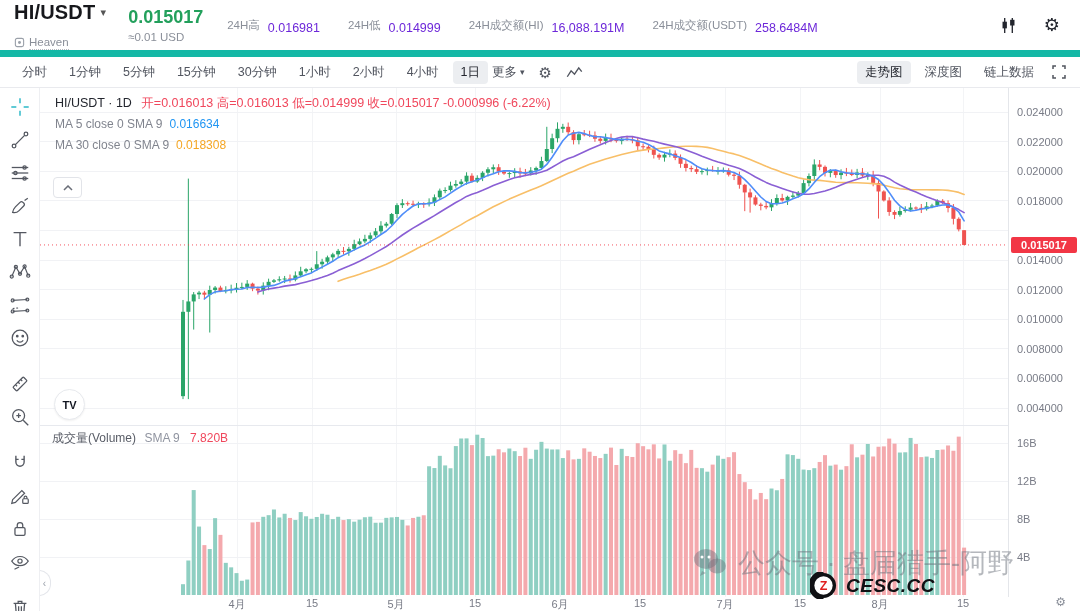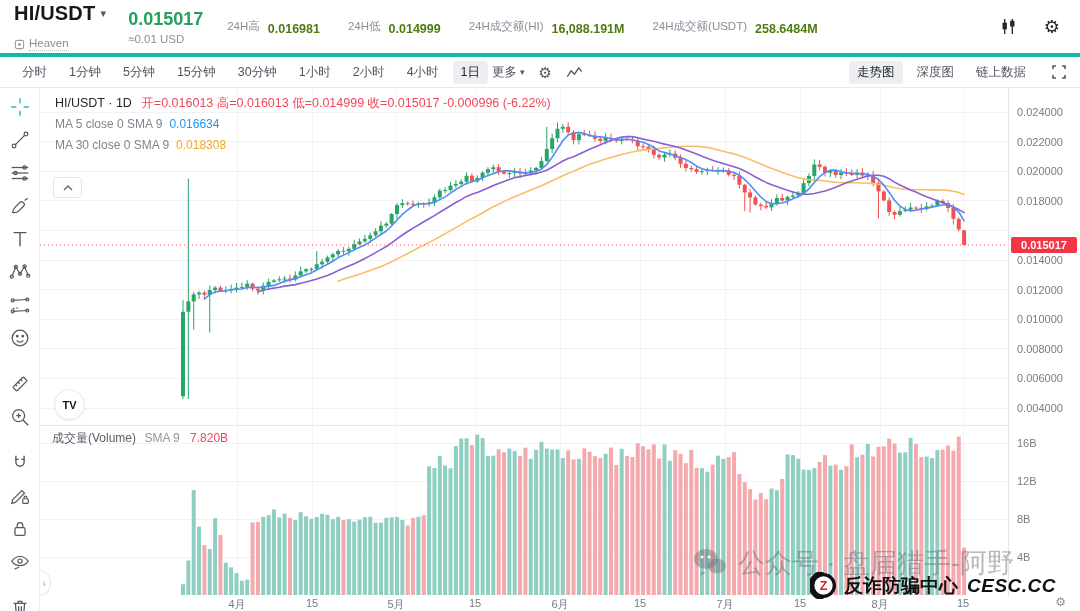--- a/index.html
+++ b/index.html
@@ -1,46 +1,46 @@
 <!DOCTYPE html>
 <html><head>
 <meta charset="utf-8">
 <style>
   html,body{margin:0;padding:0;width:1080px;height:611px;overflow:hidden;background:#fff;
     font-family:"Liberation Sans","DejaVu Sans",sans-serif;color:#1e232a;}
   #app{position:relative;width:1080px;height:611px;background:#fff;}
   
   #header{position:absolute;top:0;left:0;right:0;height:57px;display:flex;align-items:center;
-    padding:0 14px;box-sizing:border-box;border-bottom:4px solid #14b8a6;}
+    padding:0 14px;box-sizing:border-box;border-bottom:7px solid #14b8a6;}
   .pairblock{display:flex;flex-direction:column;justify-content:center;margin-right:22px;}
   .pairrow{display:flex;align-items:center;font-size:20px;font-weight:bold;color:#17181c;letter-spacing:.2px;}
   .pairrow .caret{font-size:11px;color:#555;margin-left:5px;}
   .projrow{display:flex;align-items:center;margin-top:12px;color:#8a8f99;font-size:11.5px;text-align:center;}
   .projrow .pname{border-bottom:1px dotted #b5b9c0;padding-bottom:1px;margin-left:4px;}
   .priceblock{display:flex;flex-direction:column;margin-right:24px;}
   .bigprice{font-size:18px;font-weight:bold;color:#23a05c;}
   .usdprice{font-size:11.5px;color:#8a8f99;margin-top:3px;}
   .chgblock{display:flex;flex-direction:column;margin-right:30px;}
   .stat-label,.chg-label{font-size:11.5px;color:#8a8f99;}
   .chg-value{font-size:12.5px;color:#f0475c;margin-top:5px;}
   #header-stats{display:flex;gap:28px;}
   .stat{display:flex;flex-direction:row;align-items:center;}
-  .stat-value{font-size:12.5px;color:#4d7c0f;margin-top:5px;font-weight:700;padding-left:8px;}
+  .stat-value{font-size:12.5px;color:#6d28d9;margin-top:5px;font-weight:400;padding-left:8px;}
   .hdr-icons{margin-left:auto;display:flex;align-items:center;gap:26px;padding-right:6px;}
   .hdr-icons .hicon{cursor:pointer;color:#23262e;display:flex;align-items:center;}
   .gear-glyph{font-size:18px;line-height:1;color:#23262e;}
   
   #toolbar{position:absolute;top:57px;left:0;right:0;height:31px;display:flex;align-items:center;
     padding:0 14px;box-sizing:border-box;border-bottom:1px solid #e9eaee;font-size:12.5px;color:#51555f;}
   #interval-tabs,#view-tabs{display:flex;align-items:center;gap:6px;}
   .tab{padding:3px 8px;border-radius:4px;cursor:pointer;white-space:nowrap;}
   .tab.active{background:#eceef1;color:#23262e;font-weight:500;}
   .more{display:flex;align-items:center;gap:3px;margin-left:4px;cursor:pointer;}
   .tb-icon{display:flex;align-items:center;margin-left:14px;cursor:pointer;color:#51555f;}
-  .tb-right{margin-left:auto;display:flex;align-items:center;gap:8px;}
+  .tb-right{margin-left:auto;display:flex;align-items:center;}
   .fs-icon{margin-left:10px;display:flex;align-items:center;cursor:pointer;}
   
   #lefttools{position:absolute;top:88px;left:0;width:40px;bottom:0;border-right:1px solid #eeeff2;
     display:flex;flex-direction:column;align-items:center;padding-top:8px;gap:11px;box-sizing:border-box;}
   .tool{width:24px;height:24px;display:flex;align-items:center;justify-content:center;cursor:pointer;}
   .tooldiv{width:24px;height:1px;background:#e8e9ed;margin:1px 0;}
   
   #plotwrap{position:absolute;left:40px;top:88px;width:968px;height:509px;overflow:hidden;}
   #plot{position:absolute;left:0;top:0;}
   .legendline{position:absolute;left:15px;top:7px;font-size:12.5px;white-space:nowrap;}
@@ -835,17 +835,16 @@
       </svg>
       <span>公众号 · 盘届猎手-阿野</span>
     </div>
     <div class="wm-cesc">
       <svg width="27" height="27" viewBox="0 0 28 28">
         <circle cx="14" cy="14" r="13" fill="#101114"></circle>
         <circle cx="14" cy="14" r="9.5" fill="#fff"></circle>
         <path d="M14 1a13 13 0 0 0 0 26" fill="none" stroke="#101114" stroke-width="5"></path>
         <text x="14" y="19" text-anchor="middle" font-size="13" font-weight="bold" fill="#e02020">Z</text>
       </svg>
-      <span>反诈防骗中心</span>
       <span class="site">CESC.CC</span>
     </div>
   </div>
 </div>
 
 </body></html>

